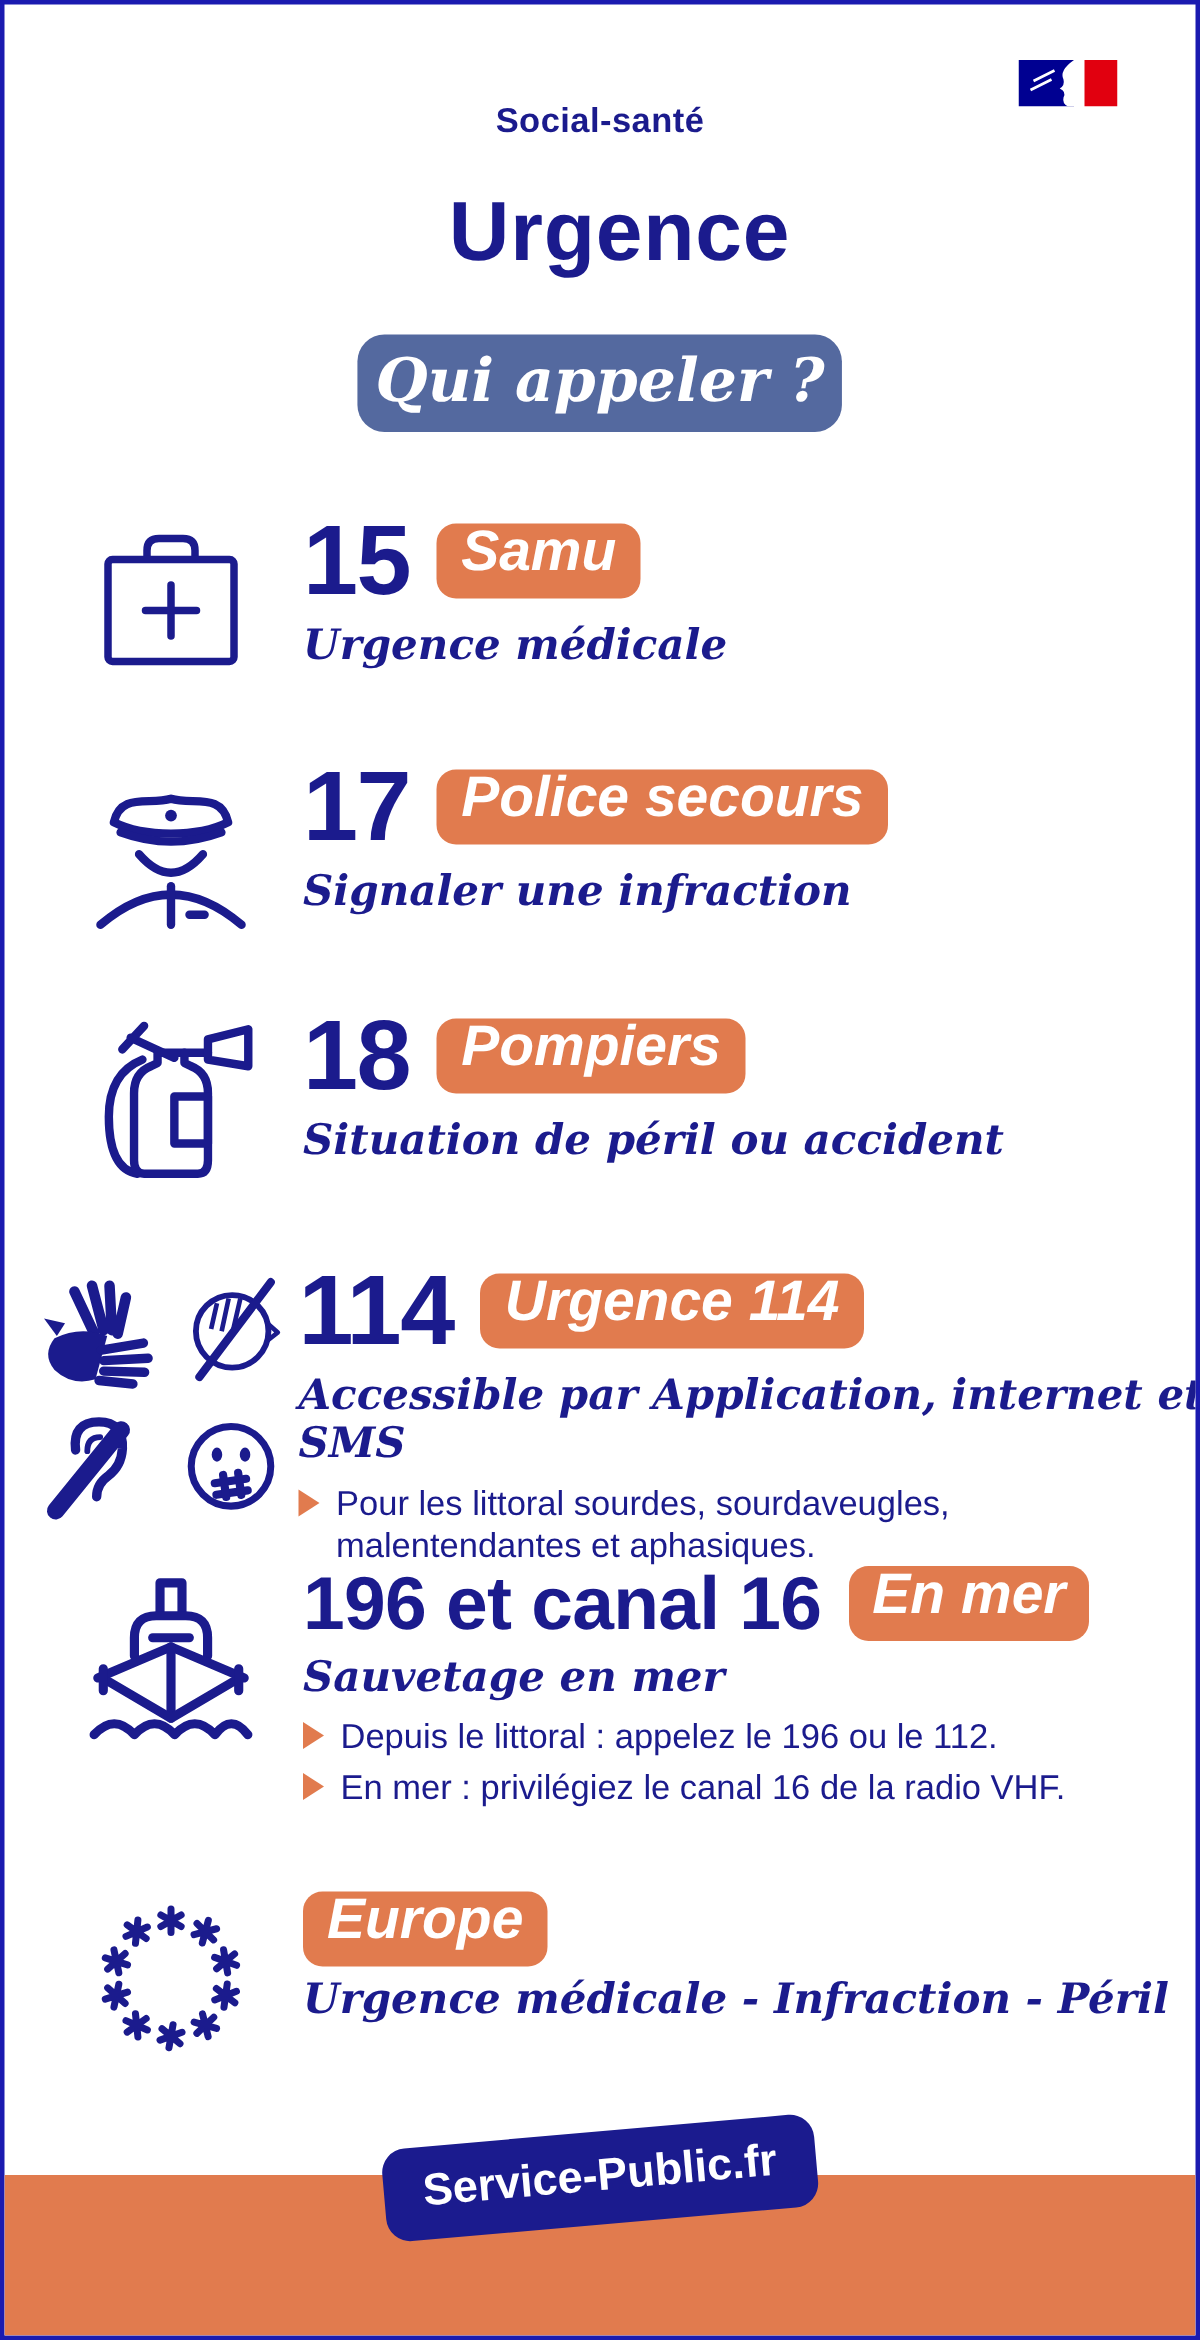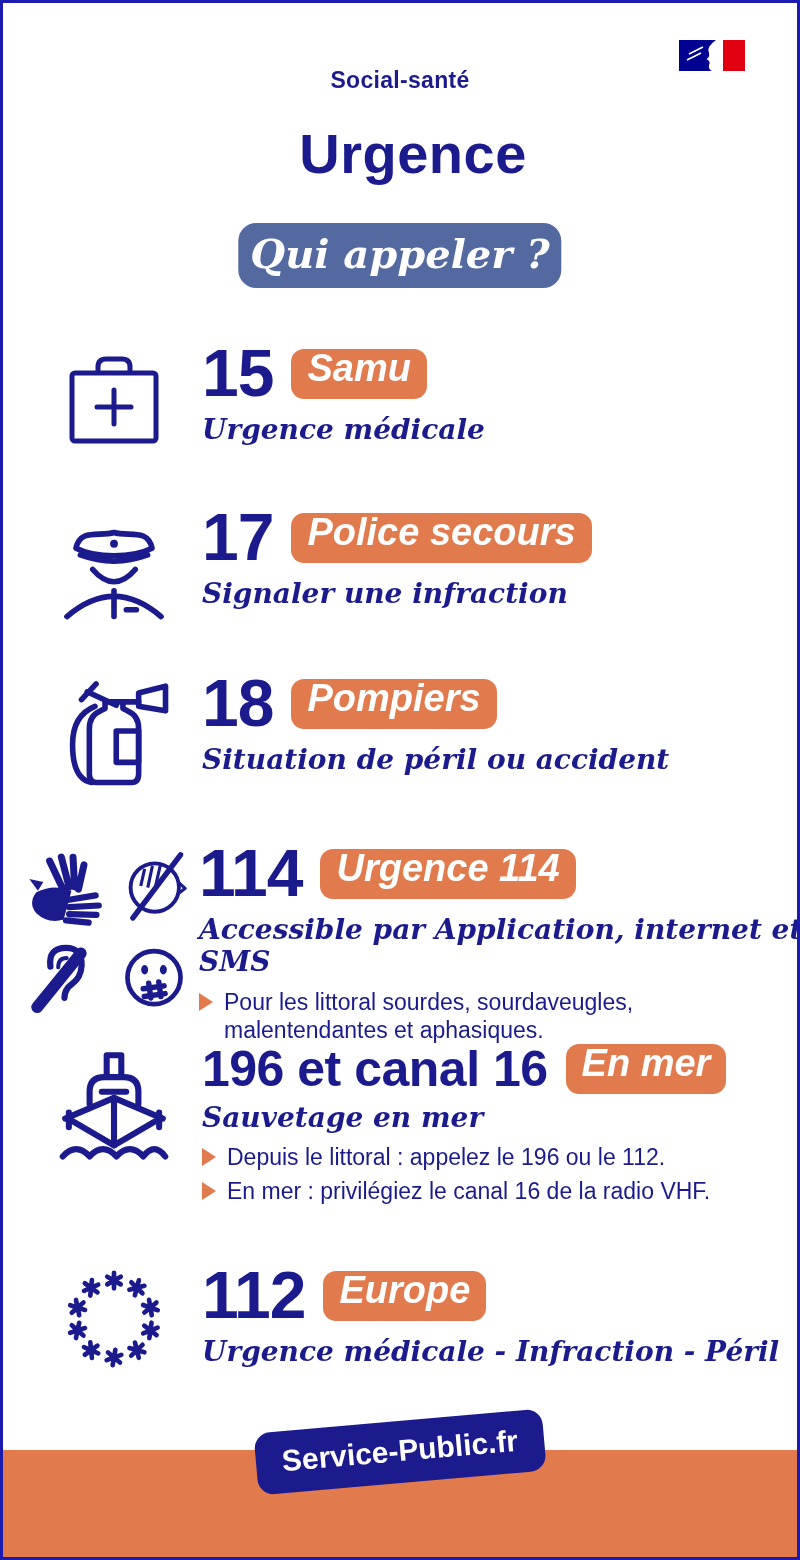--- a/index.html
+++ b/index.html
@@ -223,21 +223,20 @@
         <use href="#eustar" transform="translate(72,80) rotate(-14)"></use>
         <use href="#eustar" transform="translate(50,87) rotate(10)"></use>
         <use href="#eustar" transform="translate(28,80) rotate(-6)"></use>
         <use href="#eustar" transform="translate(15,61) rotate(12)"></use>
         <use href="#eustar" transform="translate(15,39) rotate(-12)"></use>
         <use href="#eustar" transform="translate(28,20) rotate(6)"></use>
       </svg>
     </div>
     <div class="content">
       <div class="numline">
-        <span class="number">112</span>
         <span class="badge">Europe</span>
       </div>
       <div class="subtitle">Urgence médicale - Infraction - Péril</div>
     </div>
   </div>
 
   <div class="band"></div>
   <div class="sp-pill">Service-Public.fr</div>
 
 </div>

